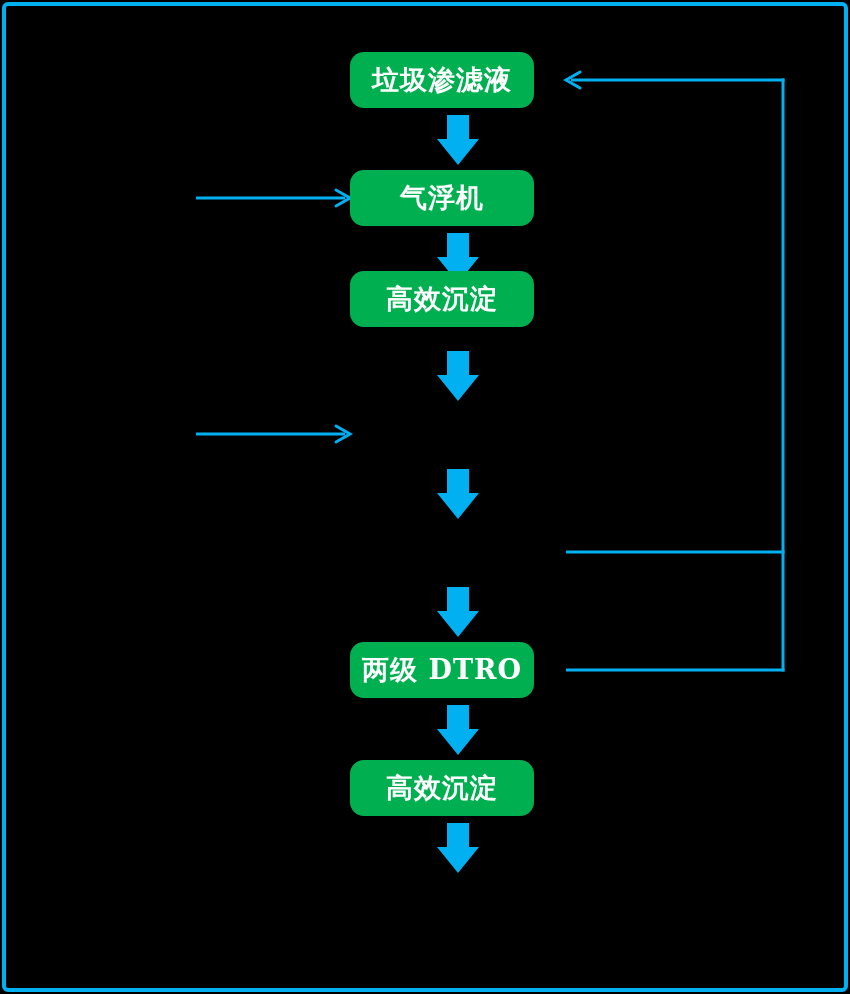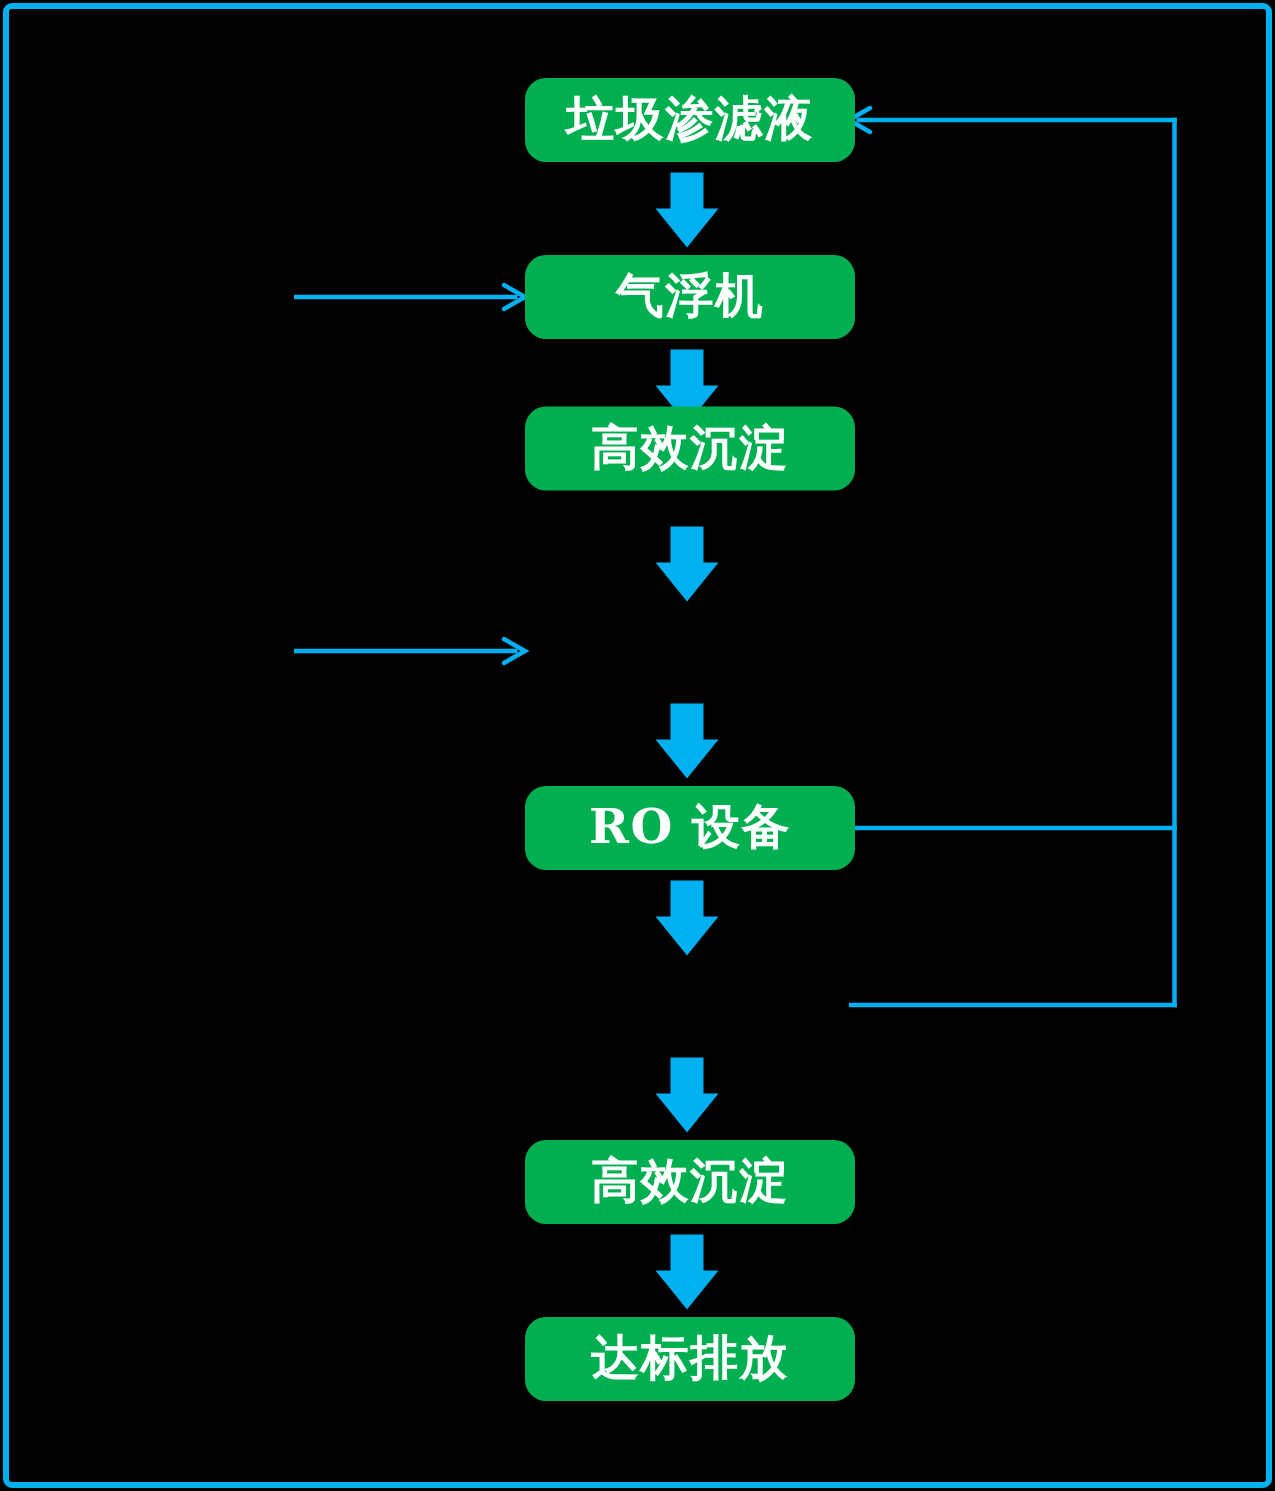--- a/index.html
+++ b/index.html
@@ -28,29 +28,29 @@
   svg.connector-layer {
     position: absolute;
     left: 0; top: 0;
   }
   .blk { fill: var(--arrow-blue); stroke: none; }
   .ln  { stroke: var(--arrow-blue); stroke-width: 3; fill: none; }
   .ah  { stroke: var(--arrow-blue); stroke-width: 3; fill: none; stroke-linecap: round; }
   .node {
     position: absolute;
     left: 350px;
-    width: 220px;
+    width: 184px;
     height: 56px;
     background: var(--node-fill);
     border-radius: 14px;
     color: var(--text);
     display: flex;
     align-items: center;
     justify-content: center;
-    font-size: 32px;
+    font-size: 27px;
     font-weight: bold;
     letter-spacing: 1px;
     white-space: pre;
   }
 </style>
 </head>
 <body>
 
 <div class="canvas">
 
@@ -73,18 +73,17 @@
     <line class="ln" x1="566" y1="552" x2="784.5" y2="552"></line>
     <line class="ln" x1="566" y1="670" x2="784.5" y2="670"></line>
     <line class="ln" x1="783" y1="78.5" x2="783" y2="671.5"></line>
     <line class="ln" x1="571" y1="80" x2="784.5" y2="80"></line>
     <polyline class="ah" points="580,72 566,80 580,88"></polyline>
   </svg>
 
   <div class="node" style="top:52px"><span>垃圾渗滤液</span></div>
   <div class="node" style="top:170px"><span>气浮机</span></div>
   <div class="node" style="top:271px"><span>高效沉淀</span></div>
-  <div class="node" style="top:524px"><span>RO 设备</span></div>
+  <div class="node" style="top:642px"><span>两级 DTRO</span></div>
   <div class="node" style="top:760px"><span>高效沉淀</span></div>
-  <div class="node" style="top:878px"><span>达标排放</span></div>
 
   <div class="frame"></div>
 </div>
 
 </body></html>

